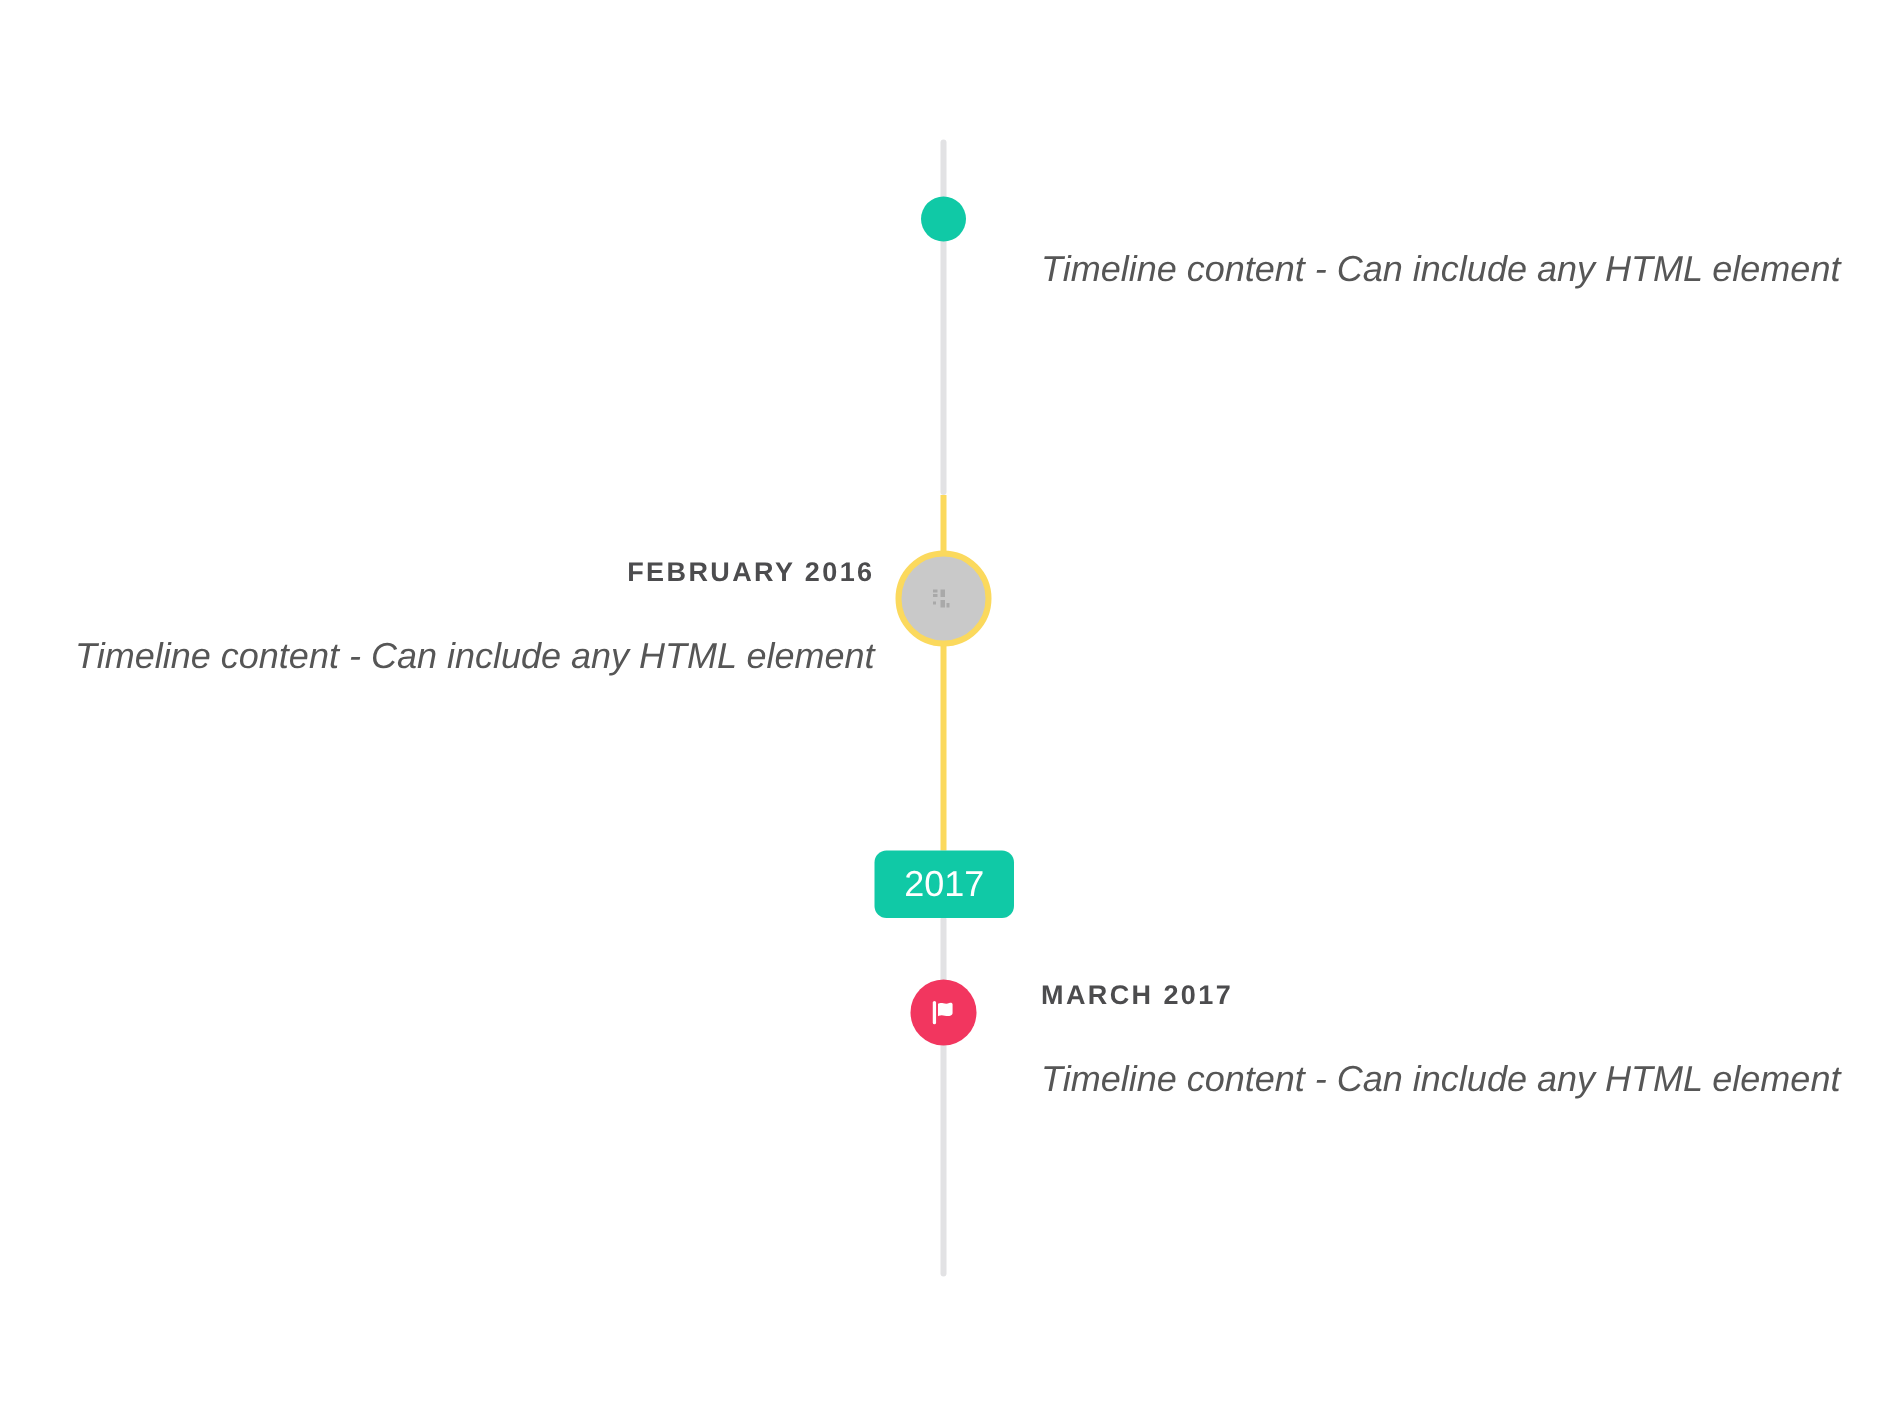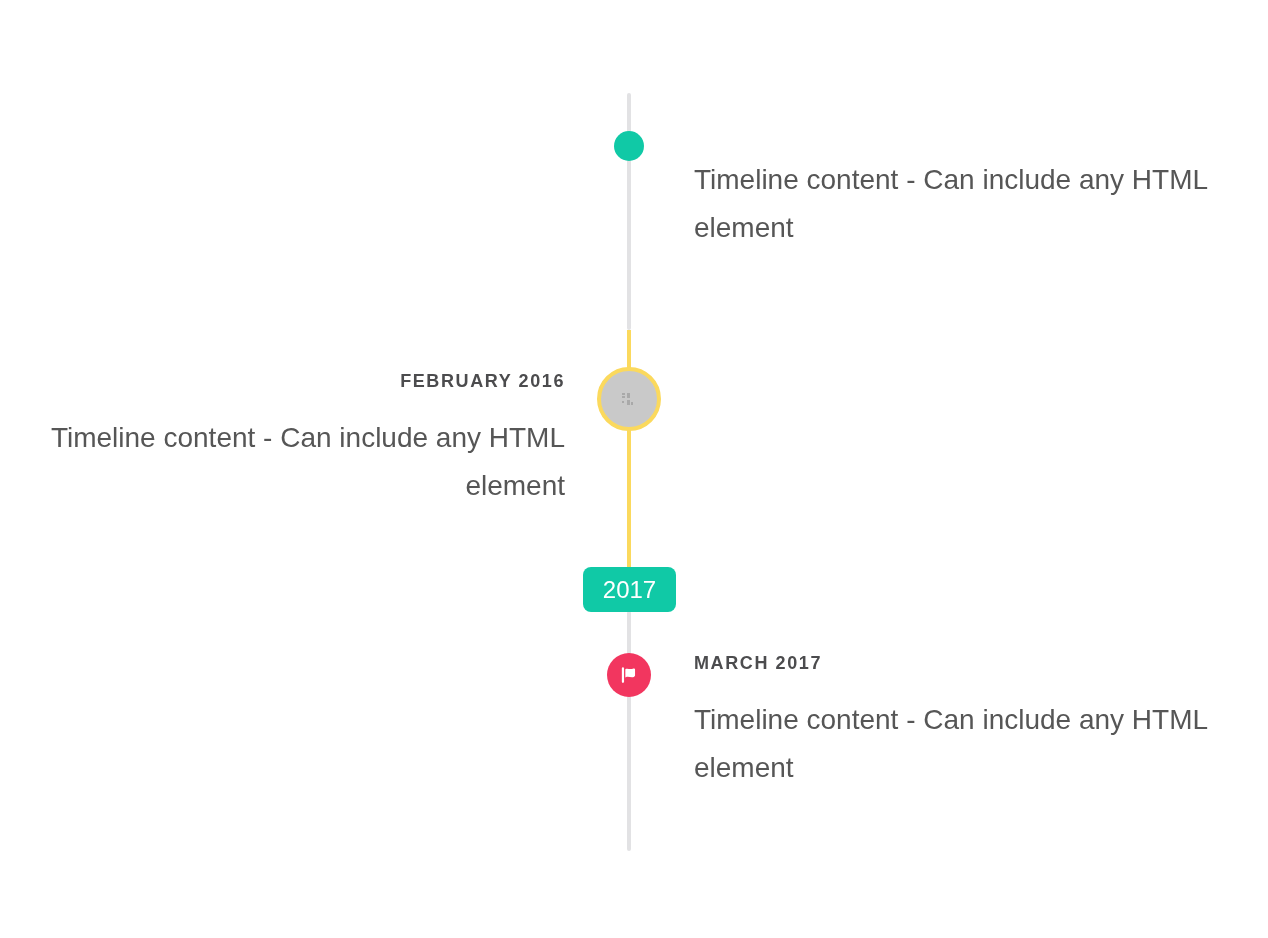--- a/index.html
+++ b/index.html
@@ -33,25 +33,25 @@
           display:flex;align-items:center;justify-content:center;}
   .marker-dot{left:614px;top:131px;width:30px;height:30px;background:var(--accent);}
   .marker-image{left:597px;top:367px;width:64px;height:64px;background:var(--marker_fill);
                 border:4px solid var(--highlight);}
   .marker-flag{left:607px;top:653px;width:44px;height:44px;background:var(--danger);}
 
   
   .entry{position:absolute;width:540px;}
   .entry .date{font-size:18px;font-weight:bold;letter-spacing:1.6px;
                color:var(--label_text);line-height:22px;}
-  .entry .content{margin-top:22px;font-size:28px;line-height:48px;color:var(--content_text);}
+  .entry .content{margin-top:22px;font-size:24px;line-height:48px;color:var(--content_text);font-style:italic;}
   .entry-right{text-align:left;}
   .entry-left{text-align:right;}
   .entry-1{left:694px;top:134px;}
-  .entry-2{right:703px;top:370px;}
+  .entry-2{right:685px;top:370px;}
   .entry-3{left:694px;top:652px;}
 
   .icon-broken{opacity:.55;}
 </style>
 </head>
 <body>
 
 <div class="canvas">
 
   <div class="vline seg-top"></div>

